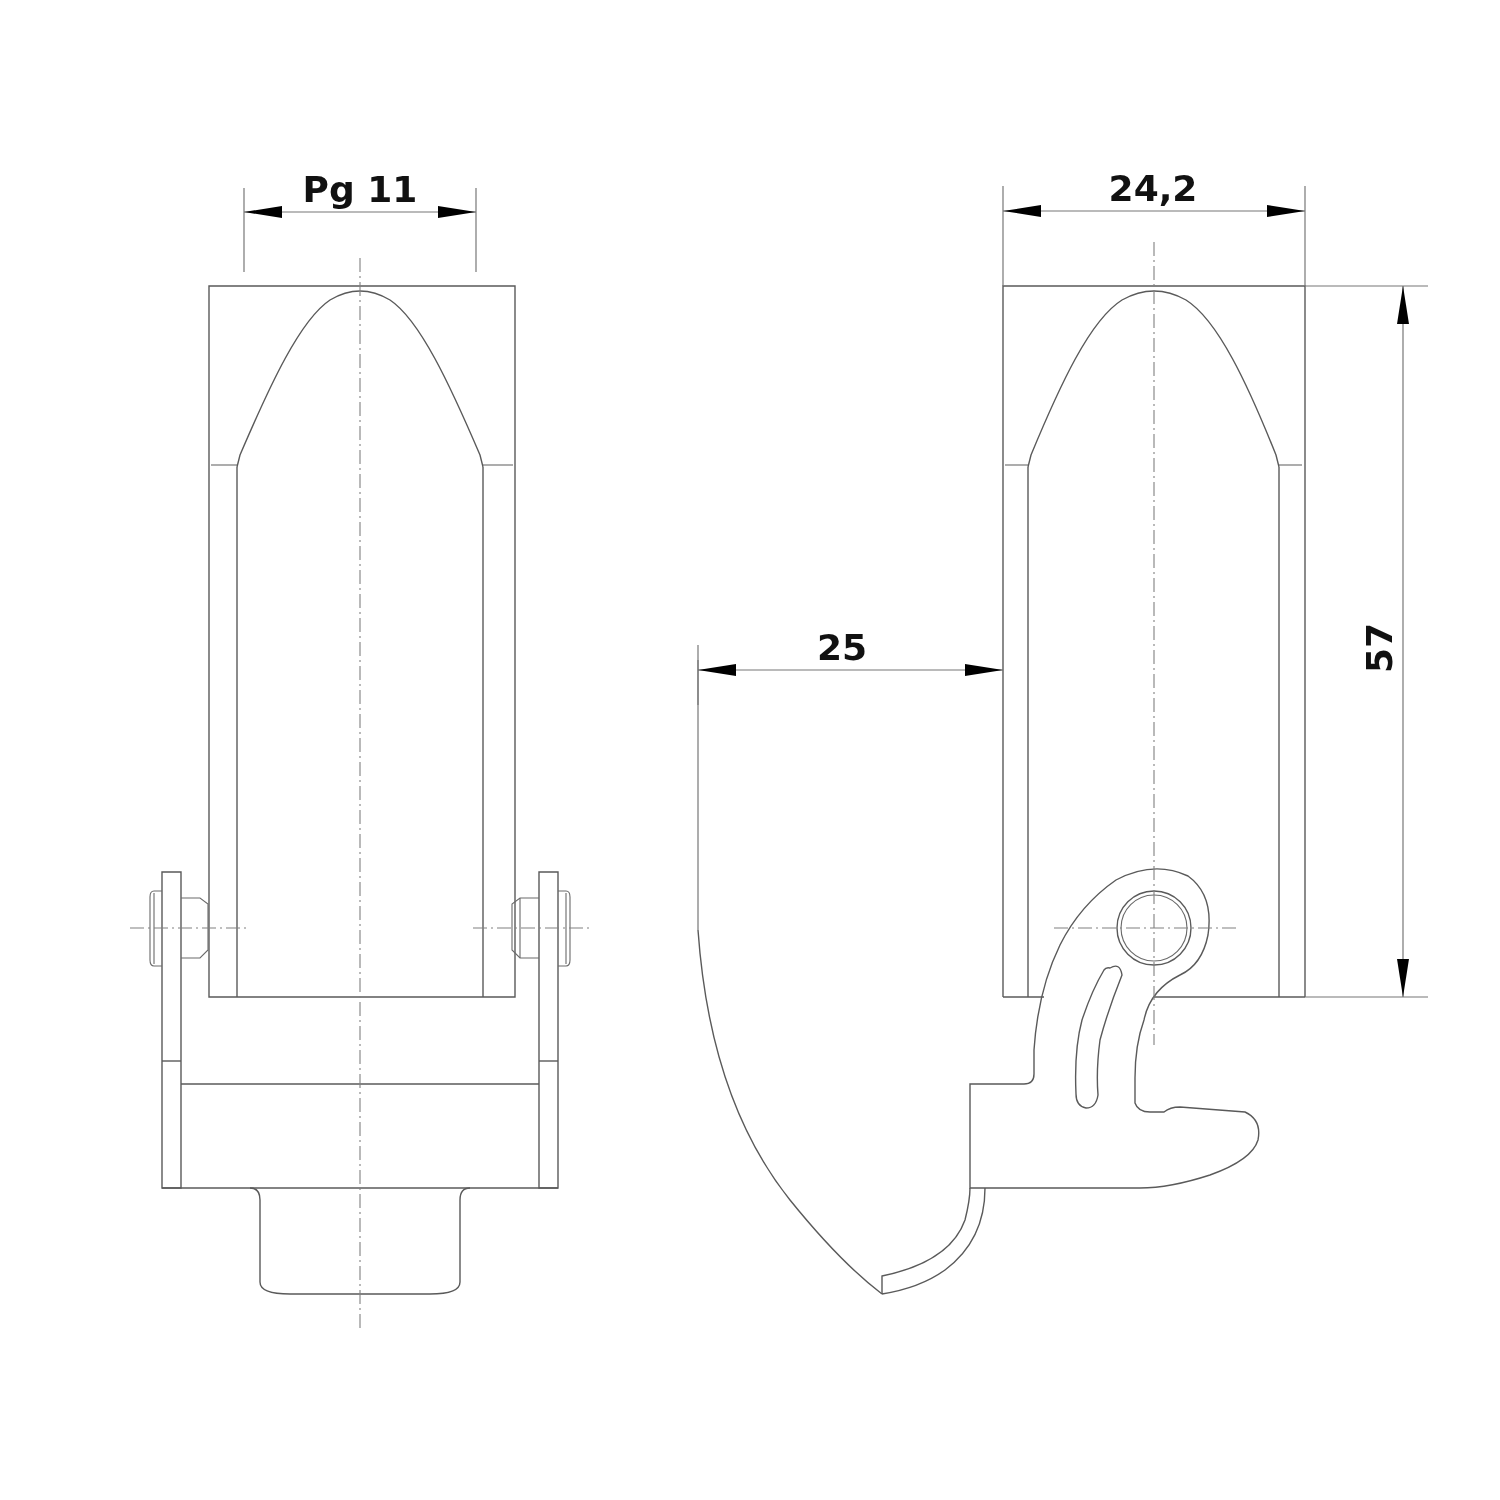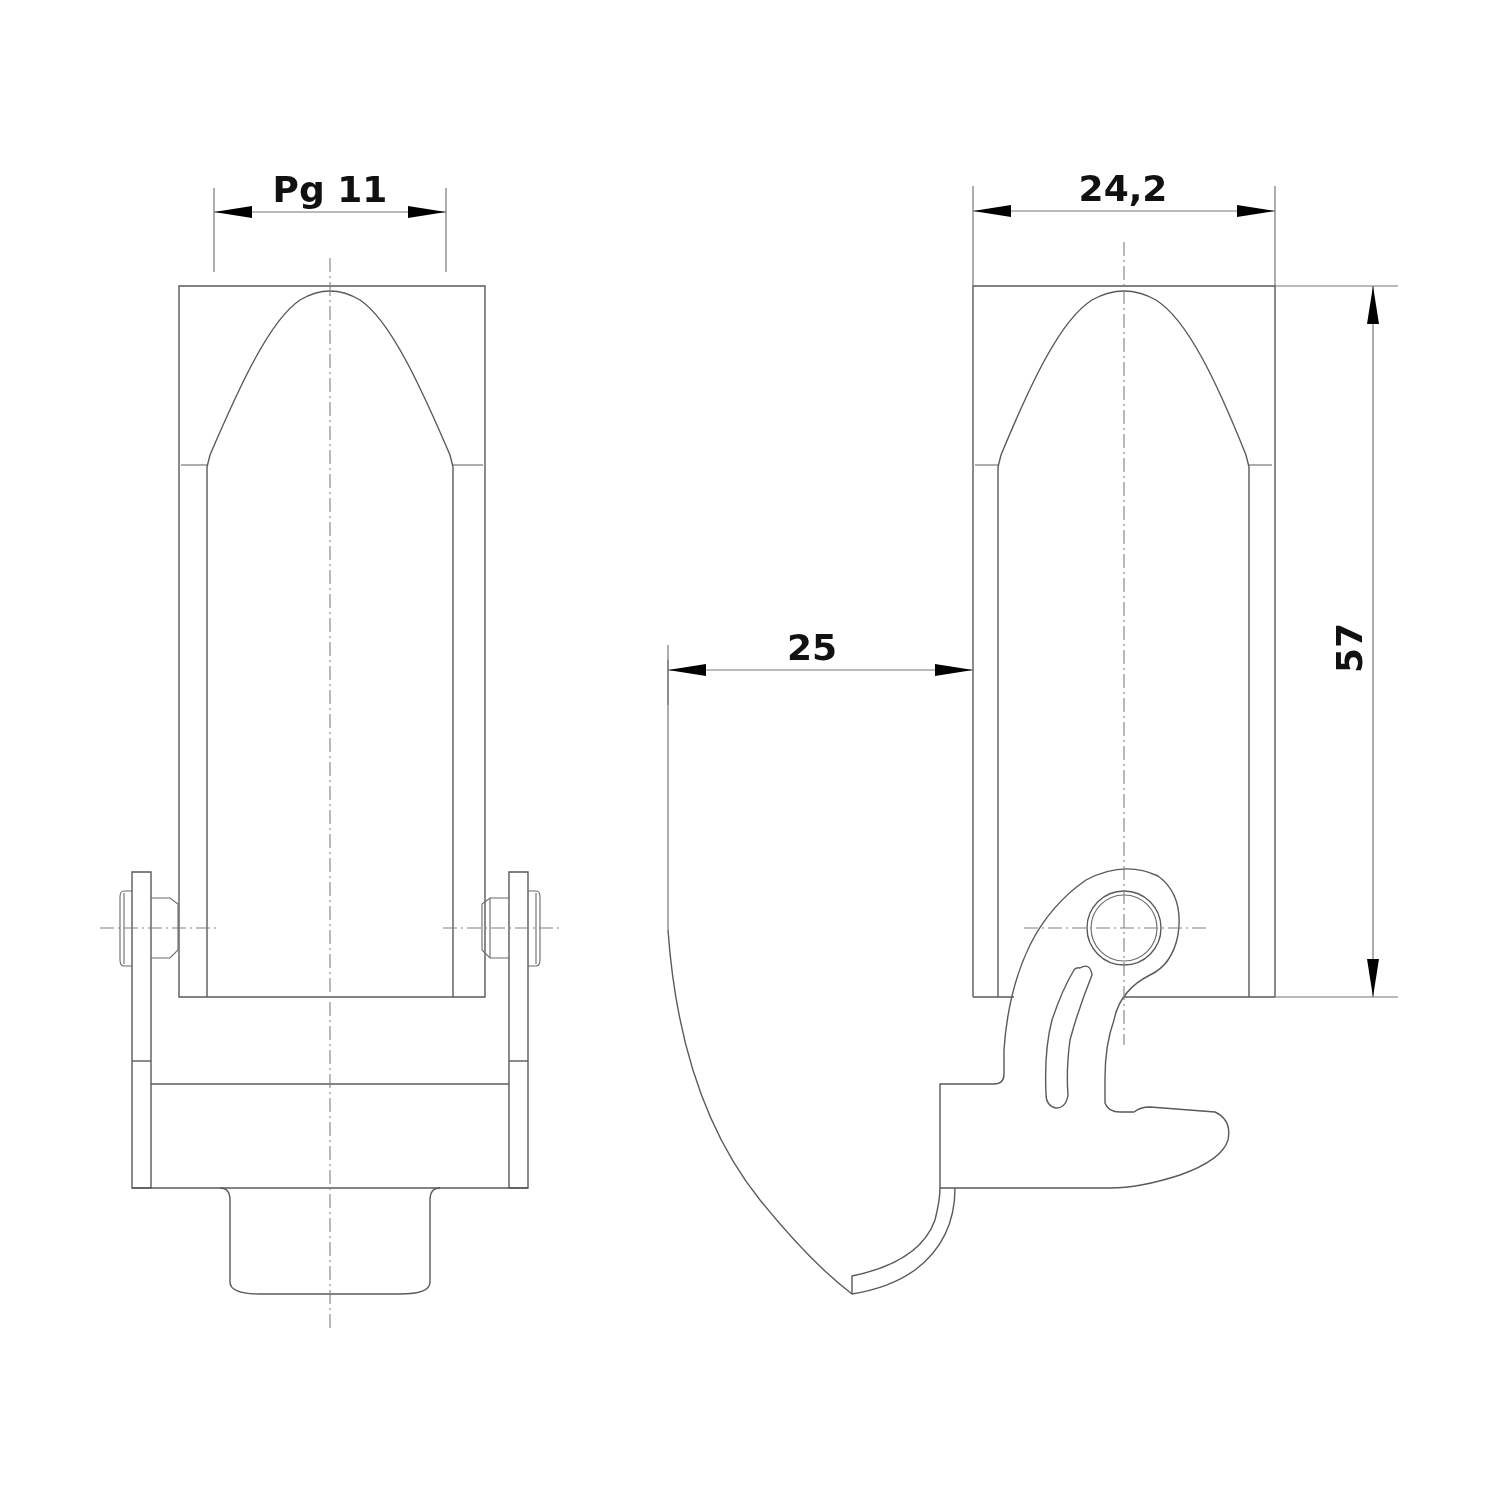--- a/index.html
+++ b/index.html
@@ -1,17 +1,17 @@
 <!DOCTYPE html>
 <html><head>
   <meta charset="utf-8">
   <style>
     html, body { margin: 0; padding: 0; background: #ffffff; }
     body { width: 1500px; height: 1500px; overflow: hidden; }
-    #canvas { position: absolute; left: 0; top: 0; width: 1254px; height: 1500px; }
+    #canvas { position: absolute; left: 0; top: 0; width: 1254px; height: 1500px; padding-left: 30px; }
     svg { display: block; }
     .ln { fill: none; stroke: #5a5a5a; stroke-width: 1.4; }
     .ln-thin { fill: none; stroke: #6a6a6a; stroke-width: 1.1; }
     .dim { fill: none; stroke: #777; stroke-width: 1.2; }
     .center { fill: none; stroke: #808080; stroke-width: 1.1; stroke-dasharray: 14 4 2 4; }
     .arrow { fill: #000; stroke: none; }
     .dimtext { font-family: "DejaVu Sans", sans-serif; font-weight: bold; font-size: 36px; fill: #111; }
   </style>
 </head>
 <body>

